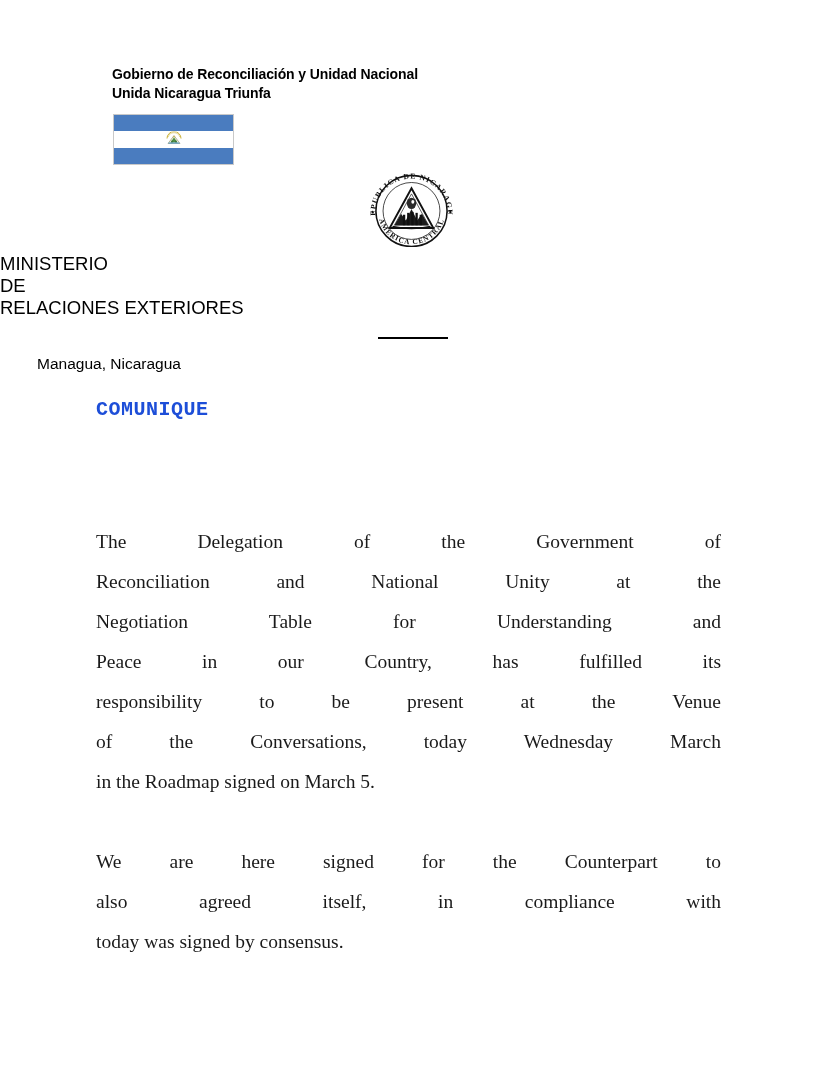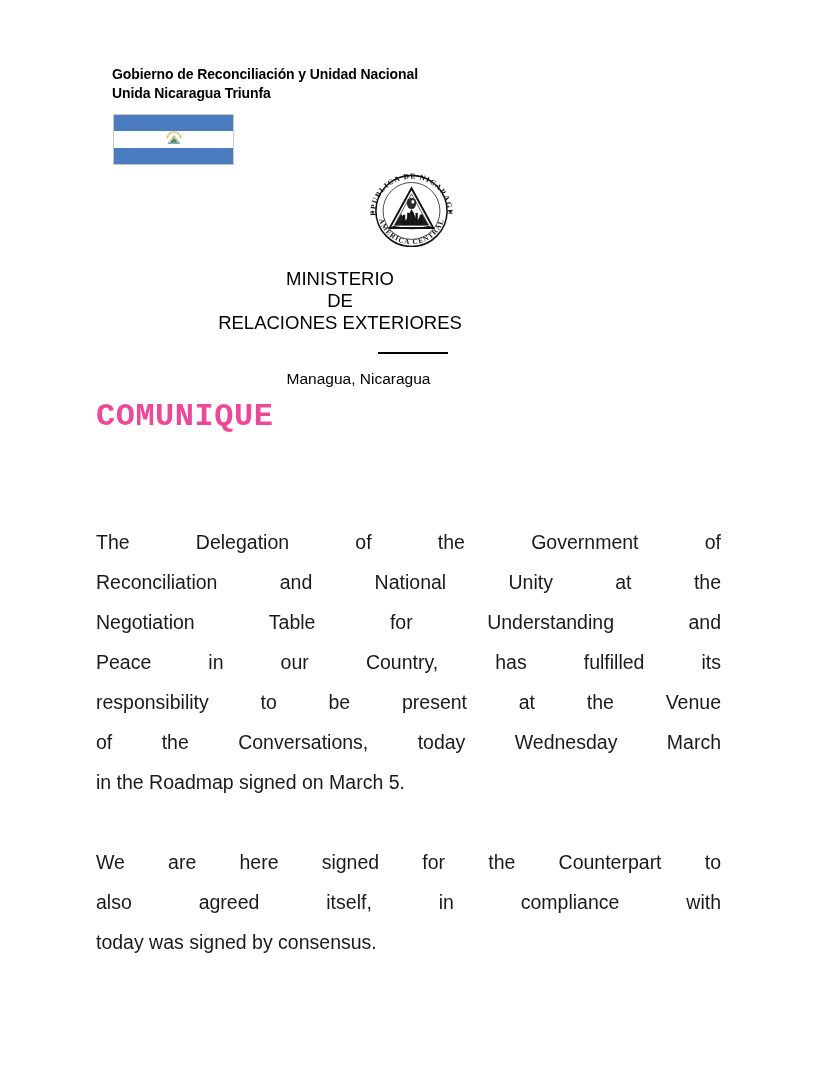--- a/index.html
+++ b/index.html
@@ -71,23 +71,23 @@
     left: 364px;
     top: 173px;
     width: 95px;
     height: 74px;
   }
 
   
   .ministry {
     position: absolute;
     left: 0;
-    top: 268px;
+    top: 253px;
     width: 680px;
-    text-align: center;
+    text-align: left;
   }
   .ministry-line {
     font-family: "Liberation Sans", sans-serif;
     font-size: 18.5px;
     font-weight: normal;
     line-height: 22px;
     color: #000000;
   }
   .ministry-rule-wrap {
     width: 825px;
@@ -109,36 +109,36 @@
     color: #000000;
     margin-left: 37px;
   }
 
   
   .doc-title {
     position: absolute;
     left: 96px;
     top: 398px;
     font-family: "Liberation Mono", "DejaVu Sans Mono", monospace;
-    font-size: 32px;
+    font-size: 20px;
     font-weight: bold;
     letter-spacing: 0.5px;
-    color: #ec4899;
+    color: #1d4ed8;
     white-space: nowrap;
   }
 
   
   .body-block {
     position: absolute;
     left: 96px;
     top: 522px;
     width: 625px;
   }
   .body-para {
-    font-family: Liberation Sans, sans-serif;
+    font-family: Liberation Serif, serif;
     font-size: 19.5px;
     line-height: 40px;
     color: #1a1a1a;
     text-align: justify;
     text-justify: inter-word;
     margin: 0 0 40px 0;
     hyphens: none;
   }
   .body-para:last-child { margin-bottom: 0; }
   

